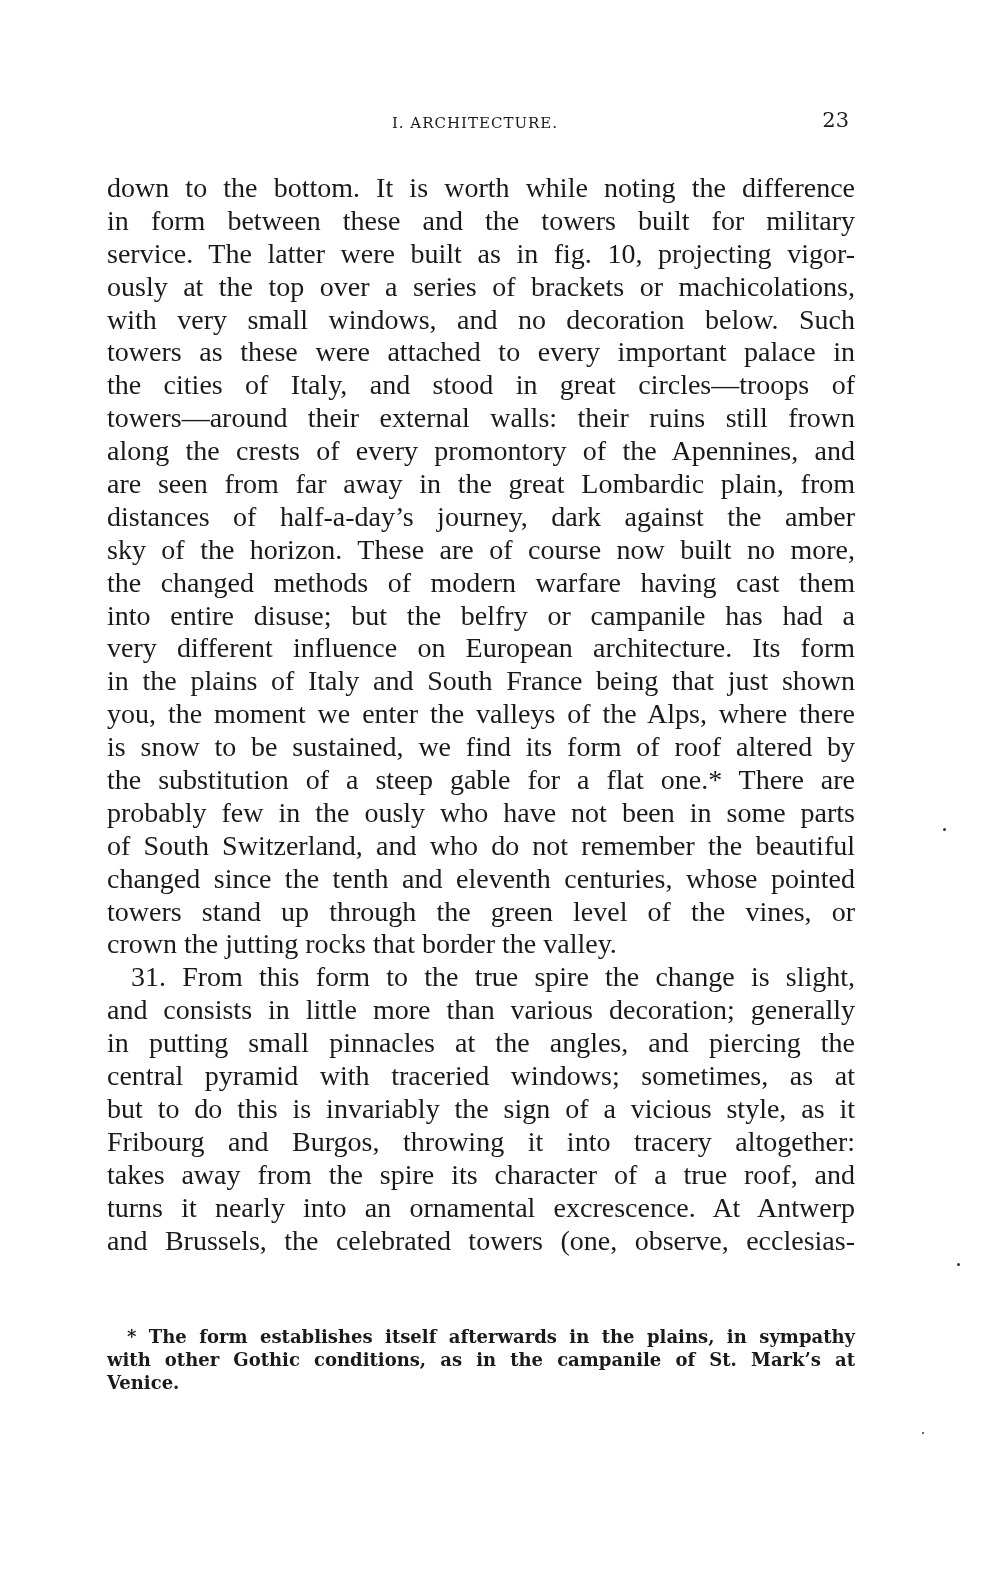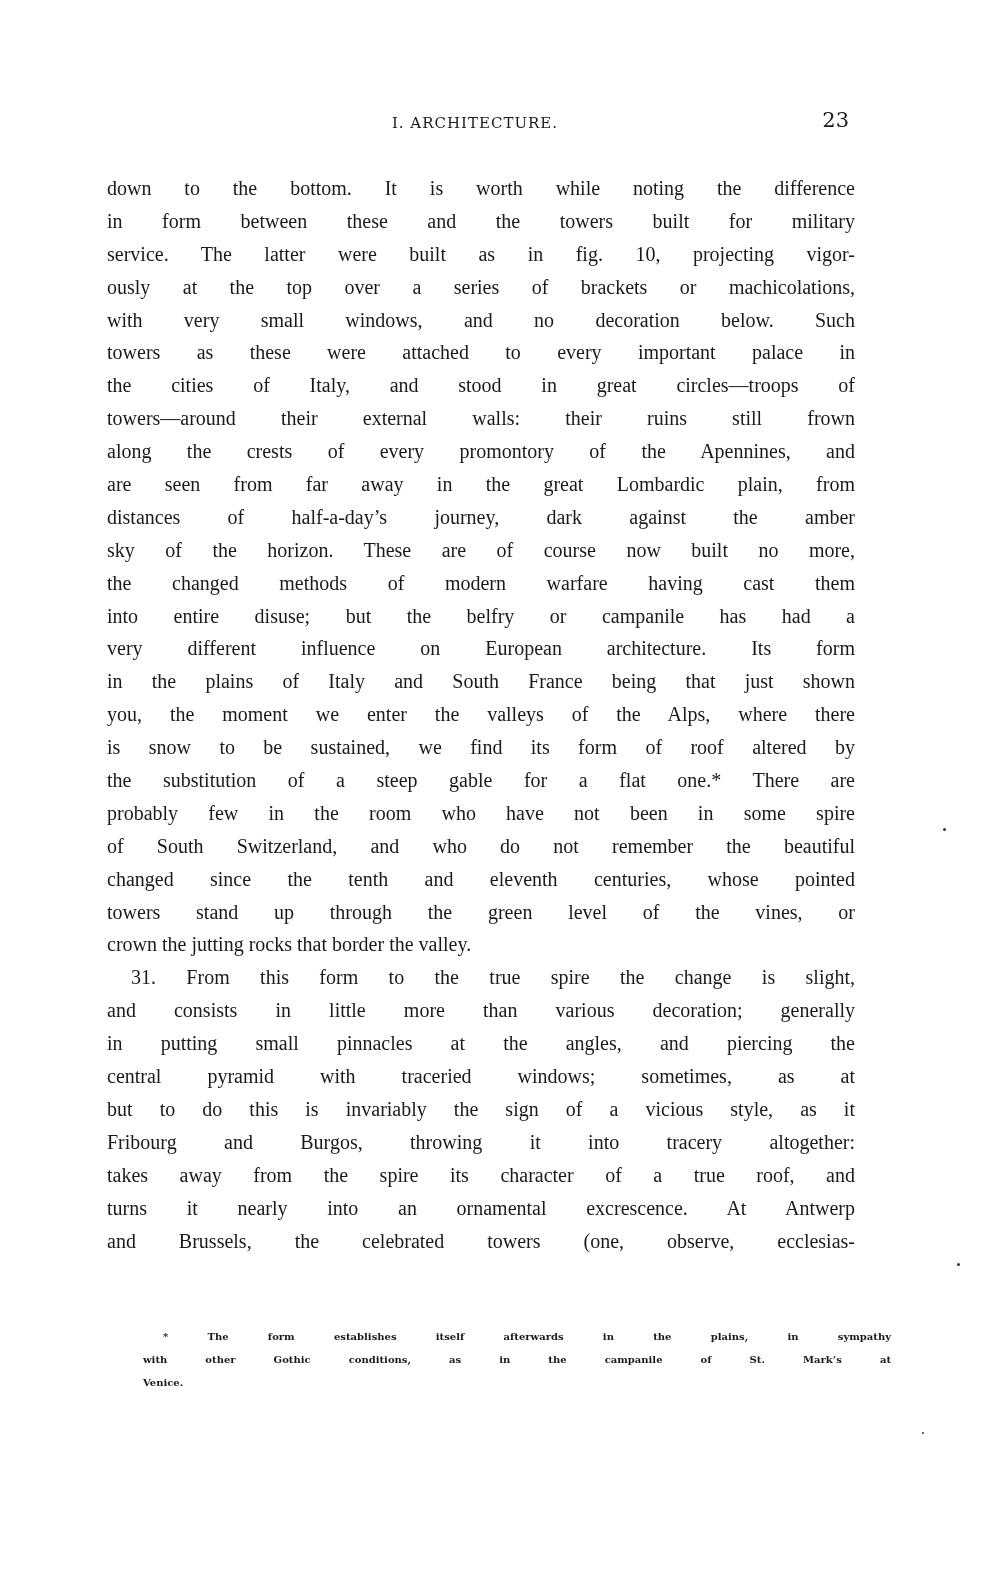--- a/index.html
+++ b/index.html
@@ -1,25 +1,25 @@
 <!DOCTYPE html>
 <html><head>
   <meta charset="utf-8">
   <style>
     html, body { margin: 0; padding: 0; background: #ffffff; }
     body { width: 1000px; height: 1582px; position: relative; overflow: hidden; color: #1a1a1a; }
     .page { position: absolute; left: 0; top: 0; width: 1000px; height: 1582px; }
     .header { position: absolute; top: 108px; left: 101px; width: 748px; height: 30px; font-family: "DejaVu Serif", serif; }
     .running-title { position: absolute; left: 0; right: 0; text-align: center; font-size: 15px; letter-spacing: 1px; top: 6px; }
     .page-number { position: absolute; right: 0; top: 0; font-size: 21px; }
-    .body-text { position: absolute; top: 172px; left: 107px; width: 748px; font-family: "Liberation Serif", serif; font-size: 20px; line-height: 32.9px; }
+    .body-text { position: absolute; top: 172px; left: 107px; width: 748px; font-family: "Liberation Serif", serif; font-size: 28px; line-height: 32.9px; }
     .line { display: block; white-space: nowrap; text-align: justify; text-align-last: justify; height: 32.9px; }
     .line.last { text-align-last: left; }
     .line.indent { padding-left: 24px; }
-    .footnote { position: absolute; top: 1325px; left: 107px; width: 748px; font-family: "DejaVu Serif", serif; font-weight: bold; font-size: 10px; line-height: 23px; margin-left: 36px; }
+    .footnote { position: absolute; top: 1325px; left: 107px; width: 748px; font-family: "DejaVu Serif", serif; font-weight: bold; font-size: 18px; line-height: 23px; }
     .fn-line { display: block; white-space: nowrap; text-align: justify; text-align-last: justify; }
     .fn-line.indent { padding-left: 20px; }
     .fn-line.last { text-align-last: left; }
     .speck { position: absolute; width: 3px; height: 3px; background: #333; border-radius: 50%; }
   </style>
 </head>
 <body>
 
 <div class="page">
   <div class="header">
@@ -40,21 +40,21 @@
     <span class="line">are seen from far away in the great Lombardic plain, from</span>
     <span class="line">distances of half-a-day’s journey, dark against the amber</span>
     <span class="line">sky of the horizon.  These are of course now built no more,</span>
     <span class="line">the changed methods of modern warfare having cast them</span>
     <span class="line">into entire disuse; but the belfry or campanile has had a</span>
     <span class="line">very different influence on European architecture.  Its form</span>
     <span class="line">in the plains of Italy and South France being that just shown</span>
     <span class="line">you, the moment we enter the valleys of the Alps, where there</span>
     <span class="line">is snow to be sustained, we find its form of roof altered by</span>
     <span class="line">the substitution of a steep gable for a flat one.*  There are</span>
-    <span class="line">probably few in the room who have not been in some spire</span>
+    <span class="line">probably few in the ously who have not been in some parts</span>
     <span class="line">of South Switzerland, and who do not remember the beautiful</span>
     <span class="line">changed since the tenth and eleventh centuries, whose pointed</span>
     <span class="line">towers stand up through the green level of the vines, or</span>
     <span class="line last">crown the jutting rocks that border the valley.</span>
     <span class="line indent">31. From this form to the true spire the change is slight,</span>
     <span class="line">and consists in little more than various decoration; generally</span>
     <span class="line">in putting small pinnacles at the angles, and piercing the</span>
     <span class="line">central pyramid with traceried windows; sometimes, as at</span>
     <span class="line">but to do this is invariably the sign of a vicious style, as it</span>
     <span class="line">Fribourg and Burgos, throwing it into tracery altogether:</span>

